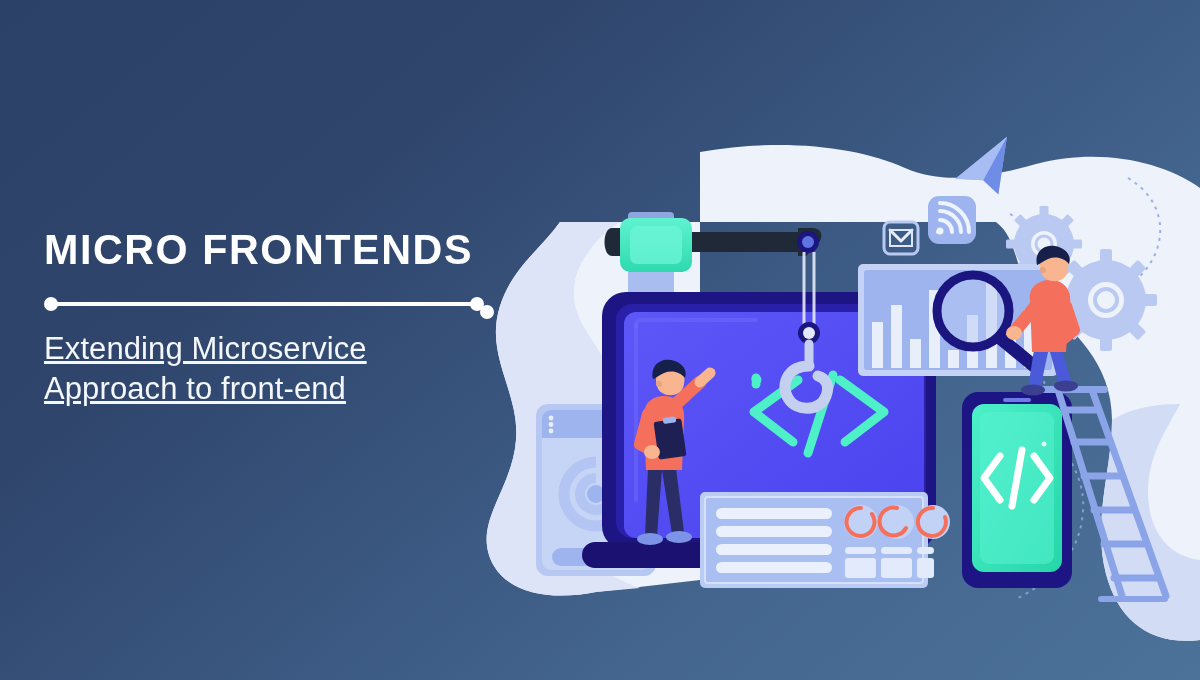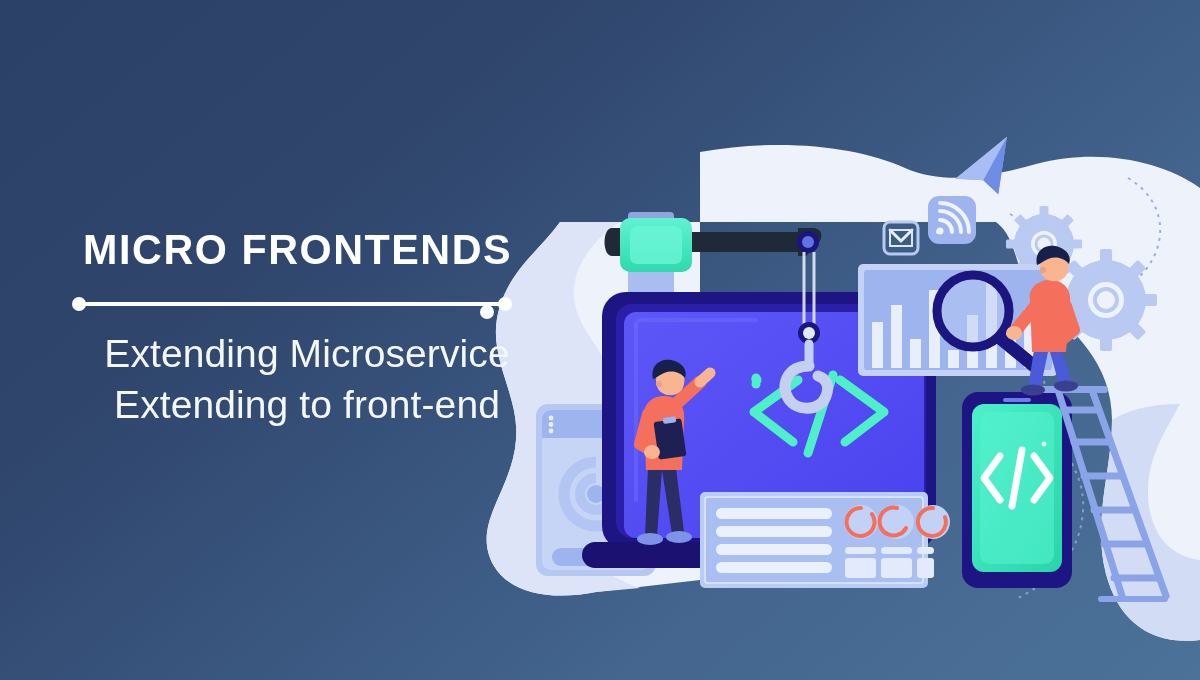--- a/index.html
+++ b/index.html
@@ -13,25 +13,24 @@
     position:relative;
     width:1200px;
     height:680px;
     overflow:hidden;
     background:
       linear-gradient(140deg, #2c4168 0%, #2f456c 28%, #3a5780 52%, #44668f 72%, #4c7299 100%);
   }
   
   #text-block {
     position:absolute;
-    left:72px;
+    left:44px;
     top:228px;
     width:470px;
     z-index:40;
-    text-align:center;
   }
   #headline {
     font-size:43px;
     font-weight:700;
     letter-spacing:1.6px;
     color:#ffffff;
     line-height:1.0;
     white-space:nowrap;
     font-stretch:condensed;
     transform:scaleX(0.96);
@@ -54,25 +53,26 @@
   .divider-dot {
     position:absolute;
     top:0;
     width:14px; height:14px;
     border-radius:50%;
     background:#ffffff;
   }
   #divider-dot-left  { left:0; }
   #divider-dot-right { left:426px; }
   #subhead {
-    font-size:39px;
+    font-size:31px;
     font-weight:400;
     color:#f4f7fb;
     line-height:1.30;
     letter-spacing:0.1px;
+    text-decoration:underline;
   }
   #subhead div { white-space:nowrap; }
 
   
   #illustration {
     position:absolute;
     left:0; top:0;
     width:1200px; height:680px;
     z-index:10;
   }
@@ -425,18 +425,18 @@
     <div id="headline">MICRO FRONTENDS</div>
 
     <div id="divider-wrap">
       <div class="divider-dot" id="divider-dot-left"></div>
       <div id="divider-line"></div>
       <div class="divider-dot" id="divider-dot-right"></div>
     </div>
 
     <div id="subhead">
       <div>Extending Microservice</div>
-      <div>Extending to front-end</div>
+      <div>Approach to front-end</div>
     </div>
 
   </div>
 
 </div>
 
 </body></html>

